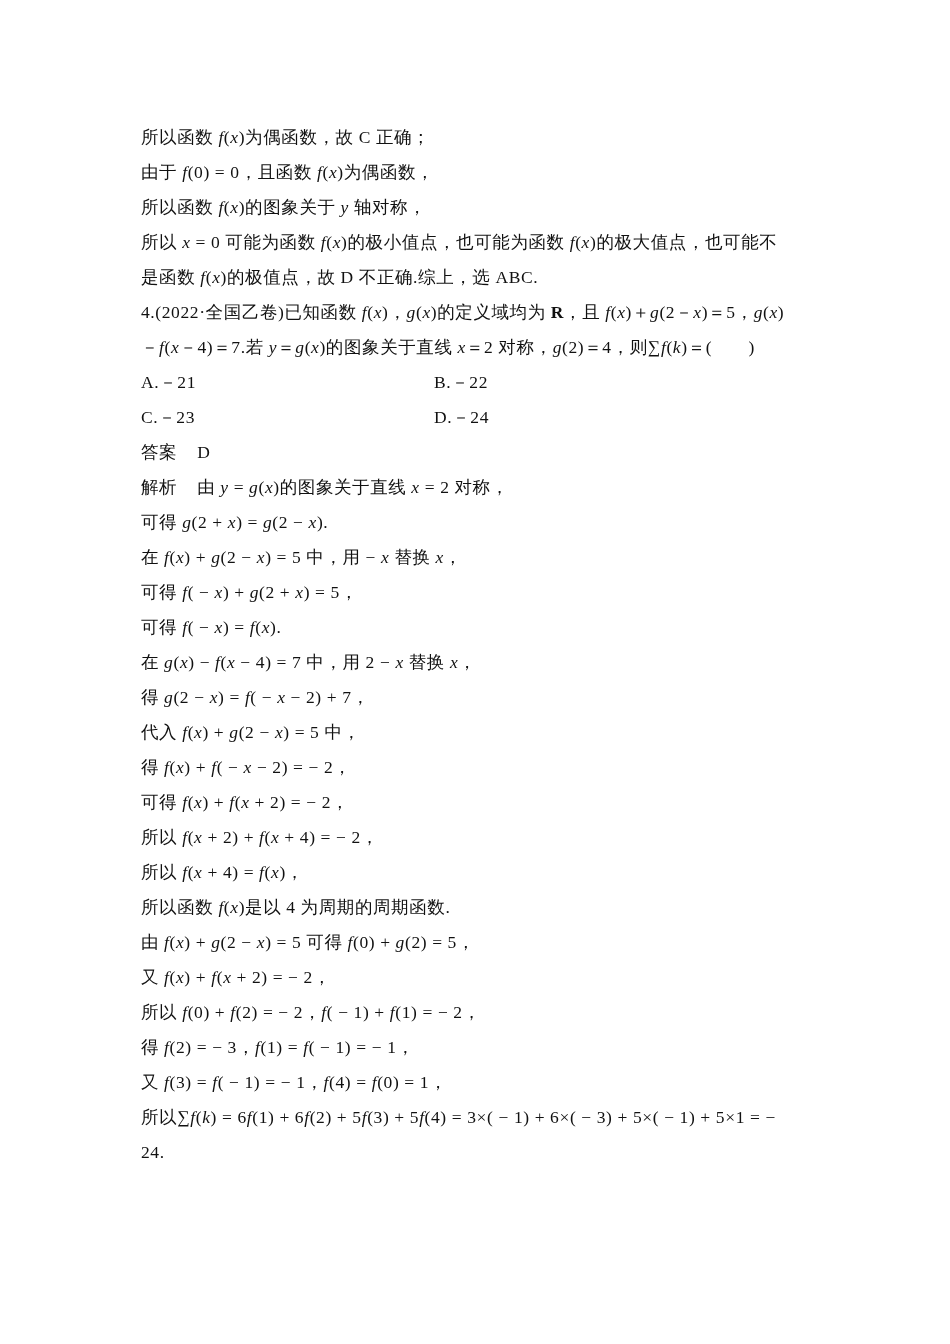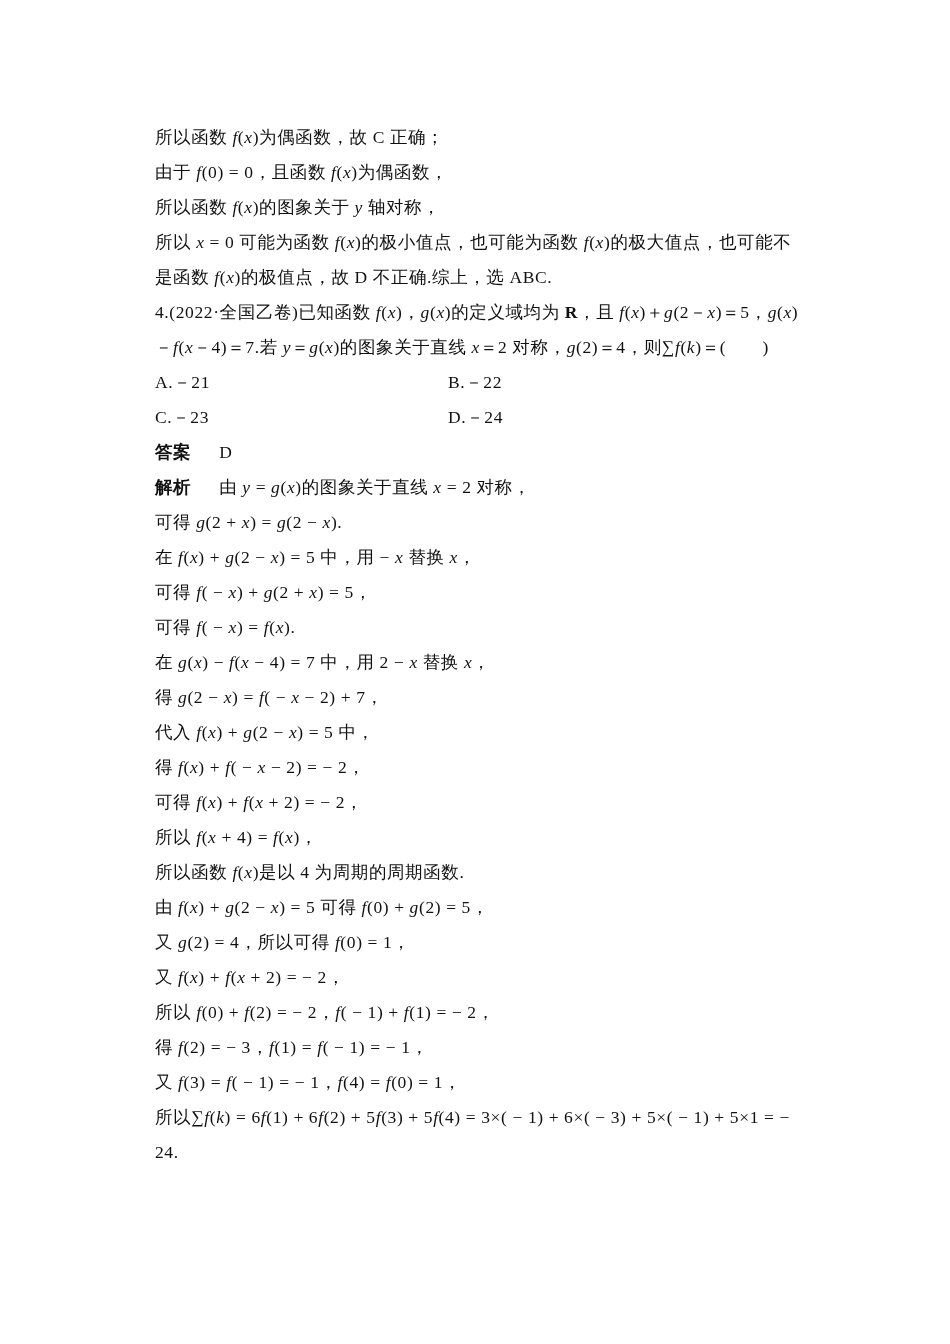--- a/index.html
+++ b/index.html
@@ -10,21 +10,21 @@
     body {
       width: 950px;
       height: 1344px;
       position: relative;
       overflow: hidden;
       font-family: "Liberation Serif", "DejaVu Serif", serif;
       color: #111111;
     }
     .page {
       position: absolute;
-      left: 155px;
+      left: 141px;
       top: 120px;
       width: 672px;
     }
     .line {
       font-size: 17.5px;
       line-height: 35px;
       height: 35px;
       white-space: nowrap;
       letter-spacing: 0.6px;
     }
@@ -32,22 +32,22 @@
     .line .bd { font-weight: bold; }
     .line .sans { font-family: "DejaVu Sans", "Liberation Sans", sans-serif; }
     .options {
       display: flex;
       font-family: Liberation Serif, serif;
     }
     .options .opt {
       width: 293px;
     }
     .label-bold {
-      font-weight: bold;
-      margin-right: 28px;
+      font-weight: normal;
+      margin-right: 20px;
       text-align: right;
     }
   </style>
 </head>
 <body>
 
 <div class="page">
   <div id="prev-tail">
       <div class="line"><span>所以函数 </span><span class="it">f</span><span>(</span><span class="it">x</span><span>)为偶函数，故 C 正确；</span></div>
       <div class="line"><span>由于 </span><span class="it">f</span><span>(0) = 0，且函数 </span><span class="it">f</span><span>(</span><span class="it">x</span><span>)为偶函数，</span></div>
@@ -82,24 +82,24 @@
     <div id="analysis-lines">
         <div class="line"><span>可得 </span><span class="it">g</span><span>(2 + </span><span class="it">x</span><span>) = </span><span class="it">g</span><span>(2 − </span><span class="it">x</span><span>).</span></div>
         <div class="line"><span>在 </span><span class="it">f</span><span>(</span><span class="it">x</span><span>) + </span><span class="it">g</span><span>(2 − </span><span class="it">x</span><span>) = 5 中，用 − </span><span class="it">x</span><span> 替换 </span><span class="it">x</span><span>，</span></div>
         <div class="line"><span>可得 </span><span class="it">f</span><span>( − </span><span class="it">x</span><span>) + </span><span class="it">g</span><span>(2 + </span><span class="it">x</span><span>) = 5，</span></div>
         <div class="line"><span>可得 </span><span class="it">f</span><span>( − </span><span class="it">x</span><span>) = </span><span class="it">f</span><span>(</span><span class="it">x</span><span>).</span></div>
         <div class="line"><span>在 </span><span class="it">g</span><span>(</span><span class="it">x</span><span>) − </span><span class="it">f</span><span>(</span><span class="it">x</span><span> − 4) = 7 中，用 2 − </span><span class="it">x</span><span> 替换 </span><span class="it">x</span><span>，</span></div>
         <div class="line"><span>得 </span><span class="it">g</span><span>(2 − </span><span class="it">x</span><span>) = </span><span class="it">f</span><span>( − </span><span class="it">x</span><span> − 2) + 7，</span></div>
         <div class="line"><span>代入 </span><span class="it">f</span><span>(</span><span class="it">x</span><span>) + </span><span class="it">g</span><span>(2 − </span><span class="it">x</span><span>) = 5 中，</span></div>
         <div class="line"><span>得 </span><span class="it">f</span><span>(</span><span class="it">x</span><span>) + </span><span class="it">f</span><span>( − </span><span class="it">x</span><span> − 2) =  − 2，</span></div>
         <div class="line"><span>可得 </span><span class="it">f</span><span>(</span><span class="it">x</span><span>) + </span><span class="it">f</span><span>(</span><span class="it">x</span><span> + 2) =  − 2，</span></div>
+        <div class="line"><span>所以 </span><span class="it">f</span><span>(</span><span class="it">x</span><span> + 2) + </span><span class="it">f</span><span>(</span><span class="it">x</span><span> + 4) =  − 2，</span></div>
         <div class="line"><span>所以 </span><span class="it">f</span><span>(</span><span class="it">x</span><span> + 4) = </span><span class="it">f</span><span>(</span><span class="it">x</span><span>)，</span></div>
         <div class="line"><span>所以函数 </span><span class="it">f</span><span>(</span><span class="it">x</span><span>)是以 4 为周期的周期函数.</span></div>
         <div class="line"><span>由 </span><span class="it">f</span><span>(</span><span class="it">x</span><span>) + </span><span class="it">g</span><span>(2 − </span><span class="it">x</span><span>) = 5 可得 </span><span class="it">f</span><span>(0) + </span><span class="it">g</span><span>(2) = 5，</span></div>
-        <div class="line"><span>又 </span><span class="it">g</span><span>(2) = 4，所以可得 </span><span class="it">f</span><span>(0) = 1，</span></div>
         <div class="line"><span>又 </span><span class="it">f</span><span>(</span><span class="it">x</span><span>) + </span><span class="it">f</span><span>(</span><span class="it">x</span><span> + 2) =  − 2，</span></div>
         <div class="line"><span>所以 </span><span class="it">f</span><span>(0) + </span><span class="it">f</span><span>(2) =  − 2，</span><span class="it">f</span><span>( − 1) + </span><span class="it">f</span><span>(1) =  − 2，</span></div>
         <div class="line"><span>得 </span><span class="it">f</span><span>(2) =  − 3，</span><span class="it">f</span><span>(1) = </span><span class="it">f</span><span>( − 1) =  − 1，</span></div>
         <div class="line"><span>又 </span><span class="it">f</span><span>(3) = </span><span class="it">f</span><span>( − 1) =  − 1，</span><span class="it">f</span><span>(4) = </span><span class="it">f</span><span>(0) = 1，</span></div>
         <div class="line"><span>所以∑</span><span class="it">f</span><span>(</span><span class="it">k</span><span>) = 6</span><span class="it">f</span><span>(1) + 6</span><span class="it">f</span><span>(2) + 5</span><span class="it">f</span><span>(3) + 5</span><span class="it">f</span><span>(4) = 3×( − 1) + 6×( − 3) + 5×( − 1) + 5×1 =  −</span></div>
         <div class="line"><span>24.</span></div>
       </div>
   </div>
 </div>
 

